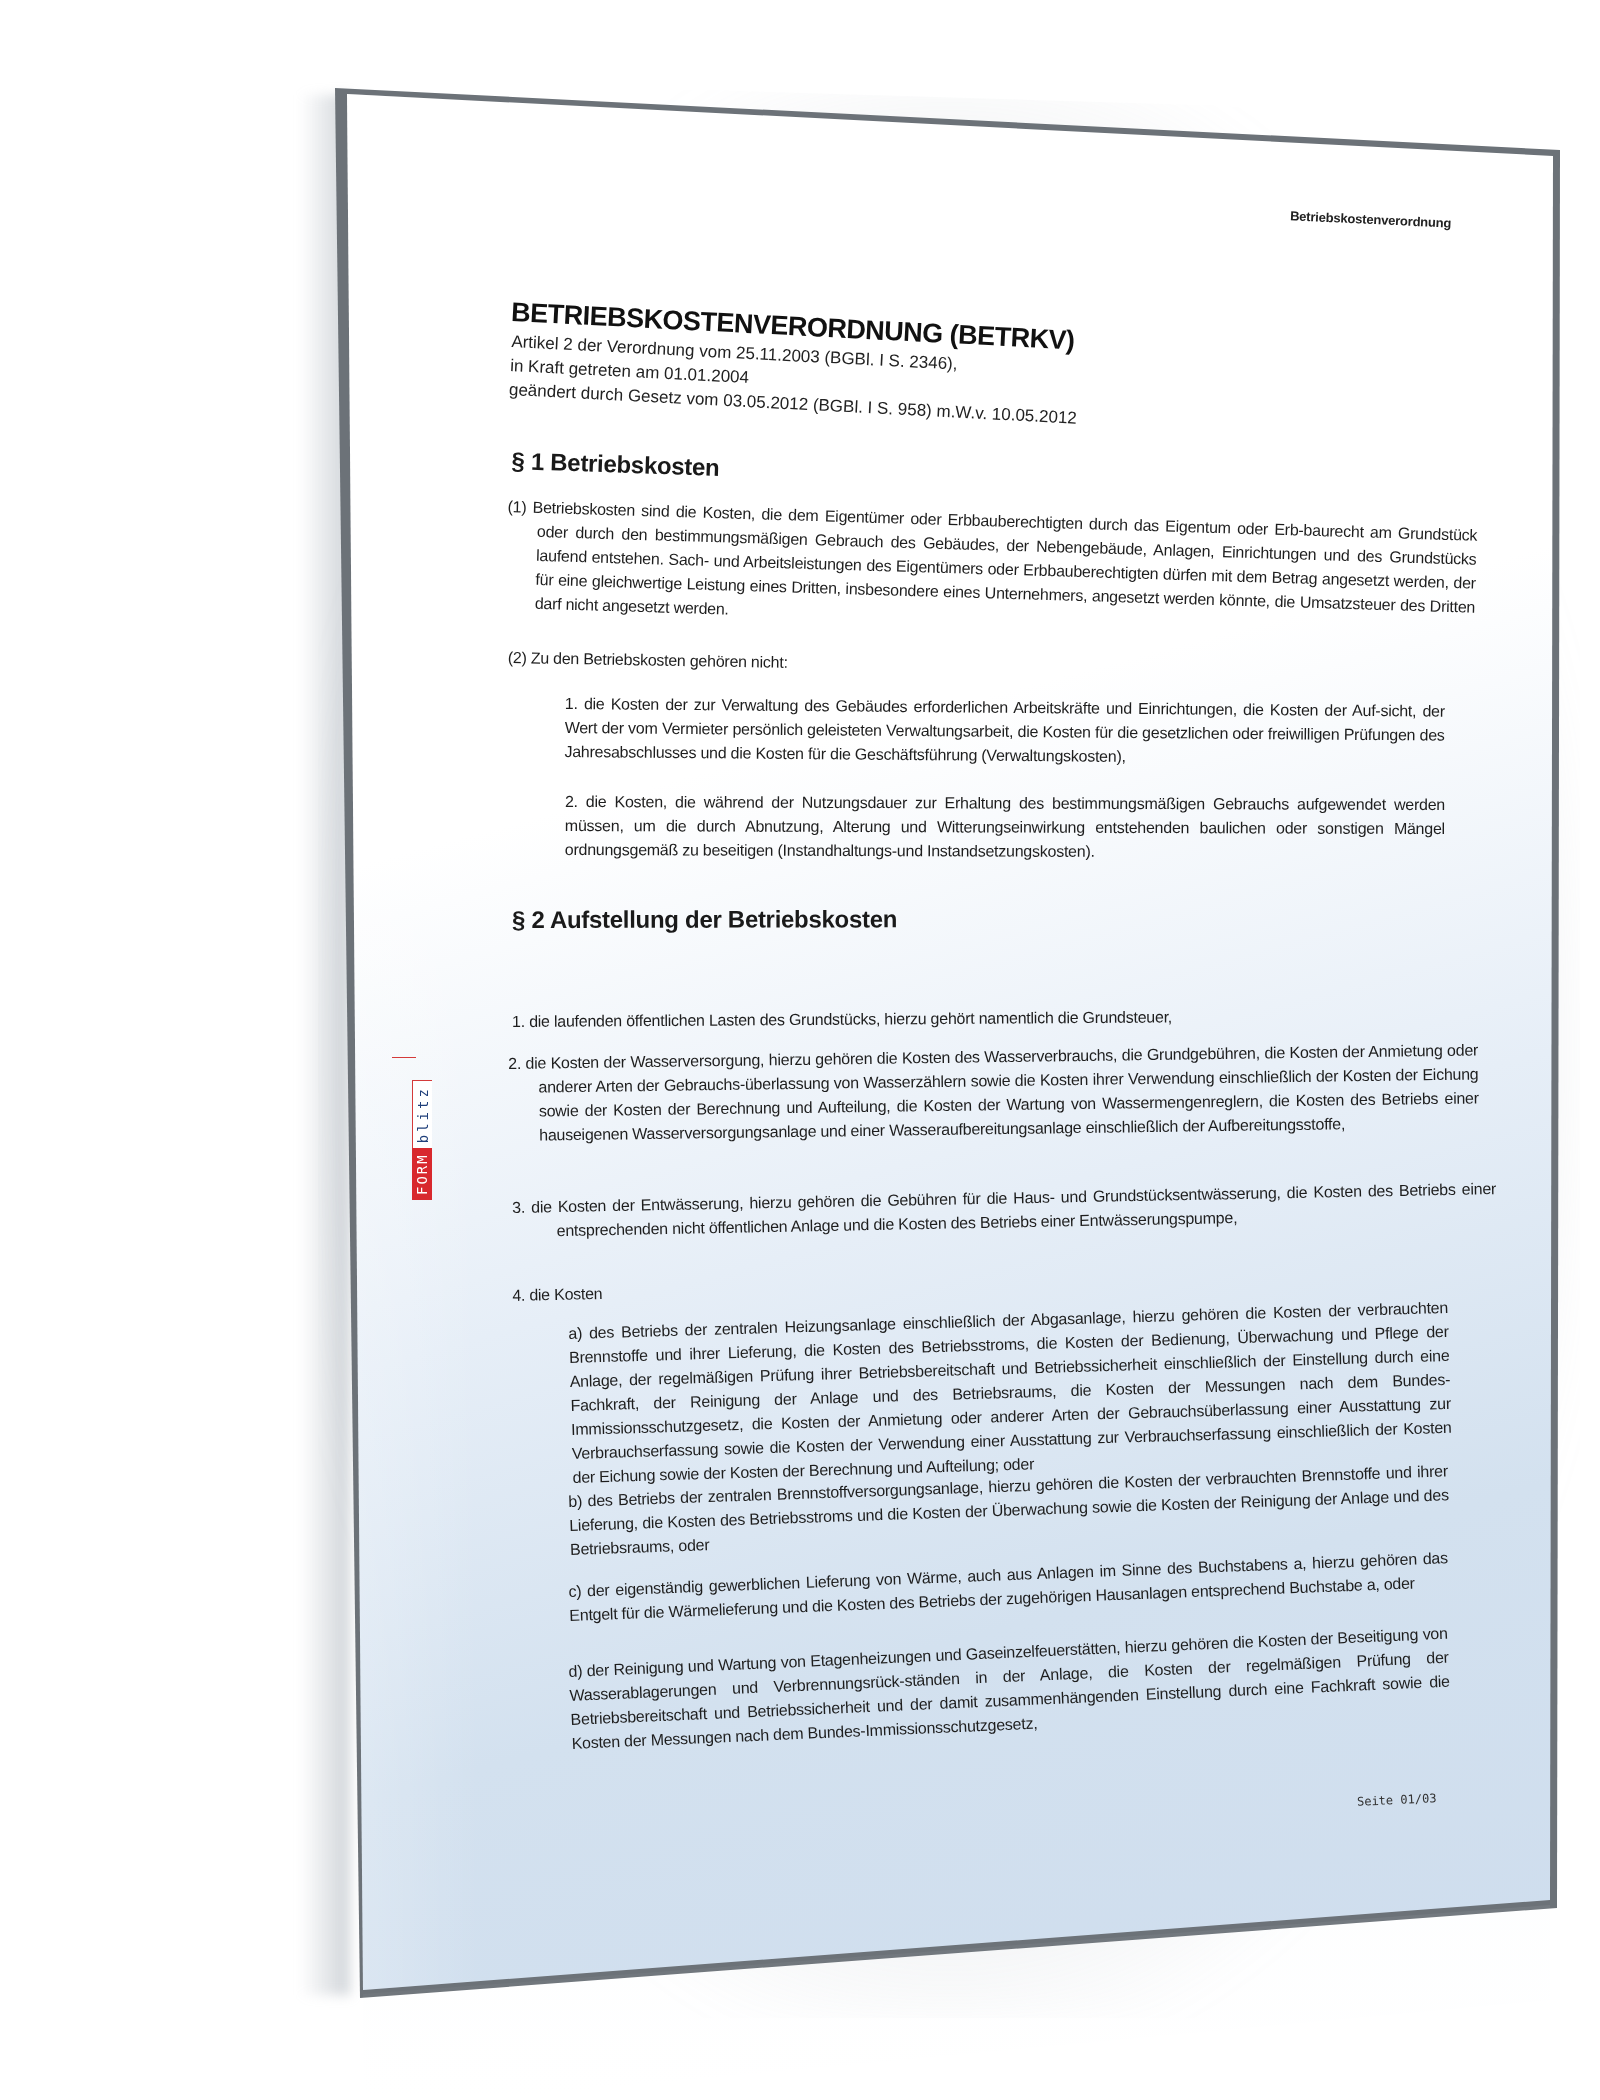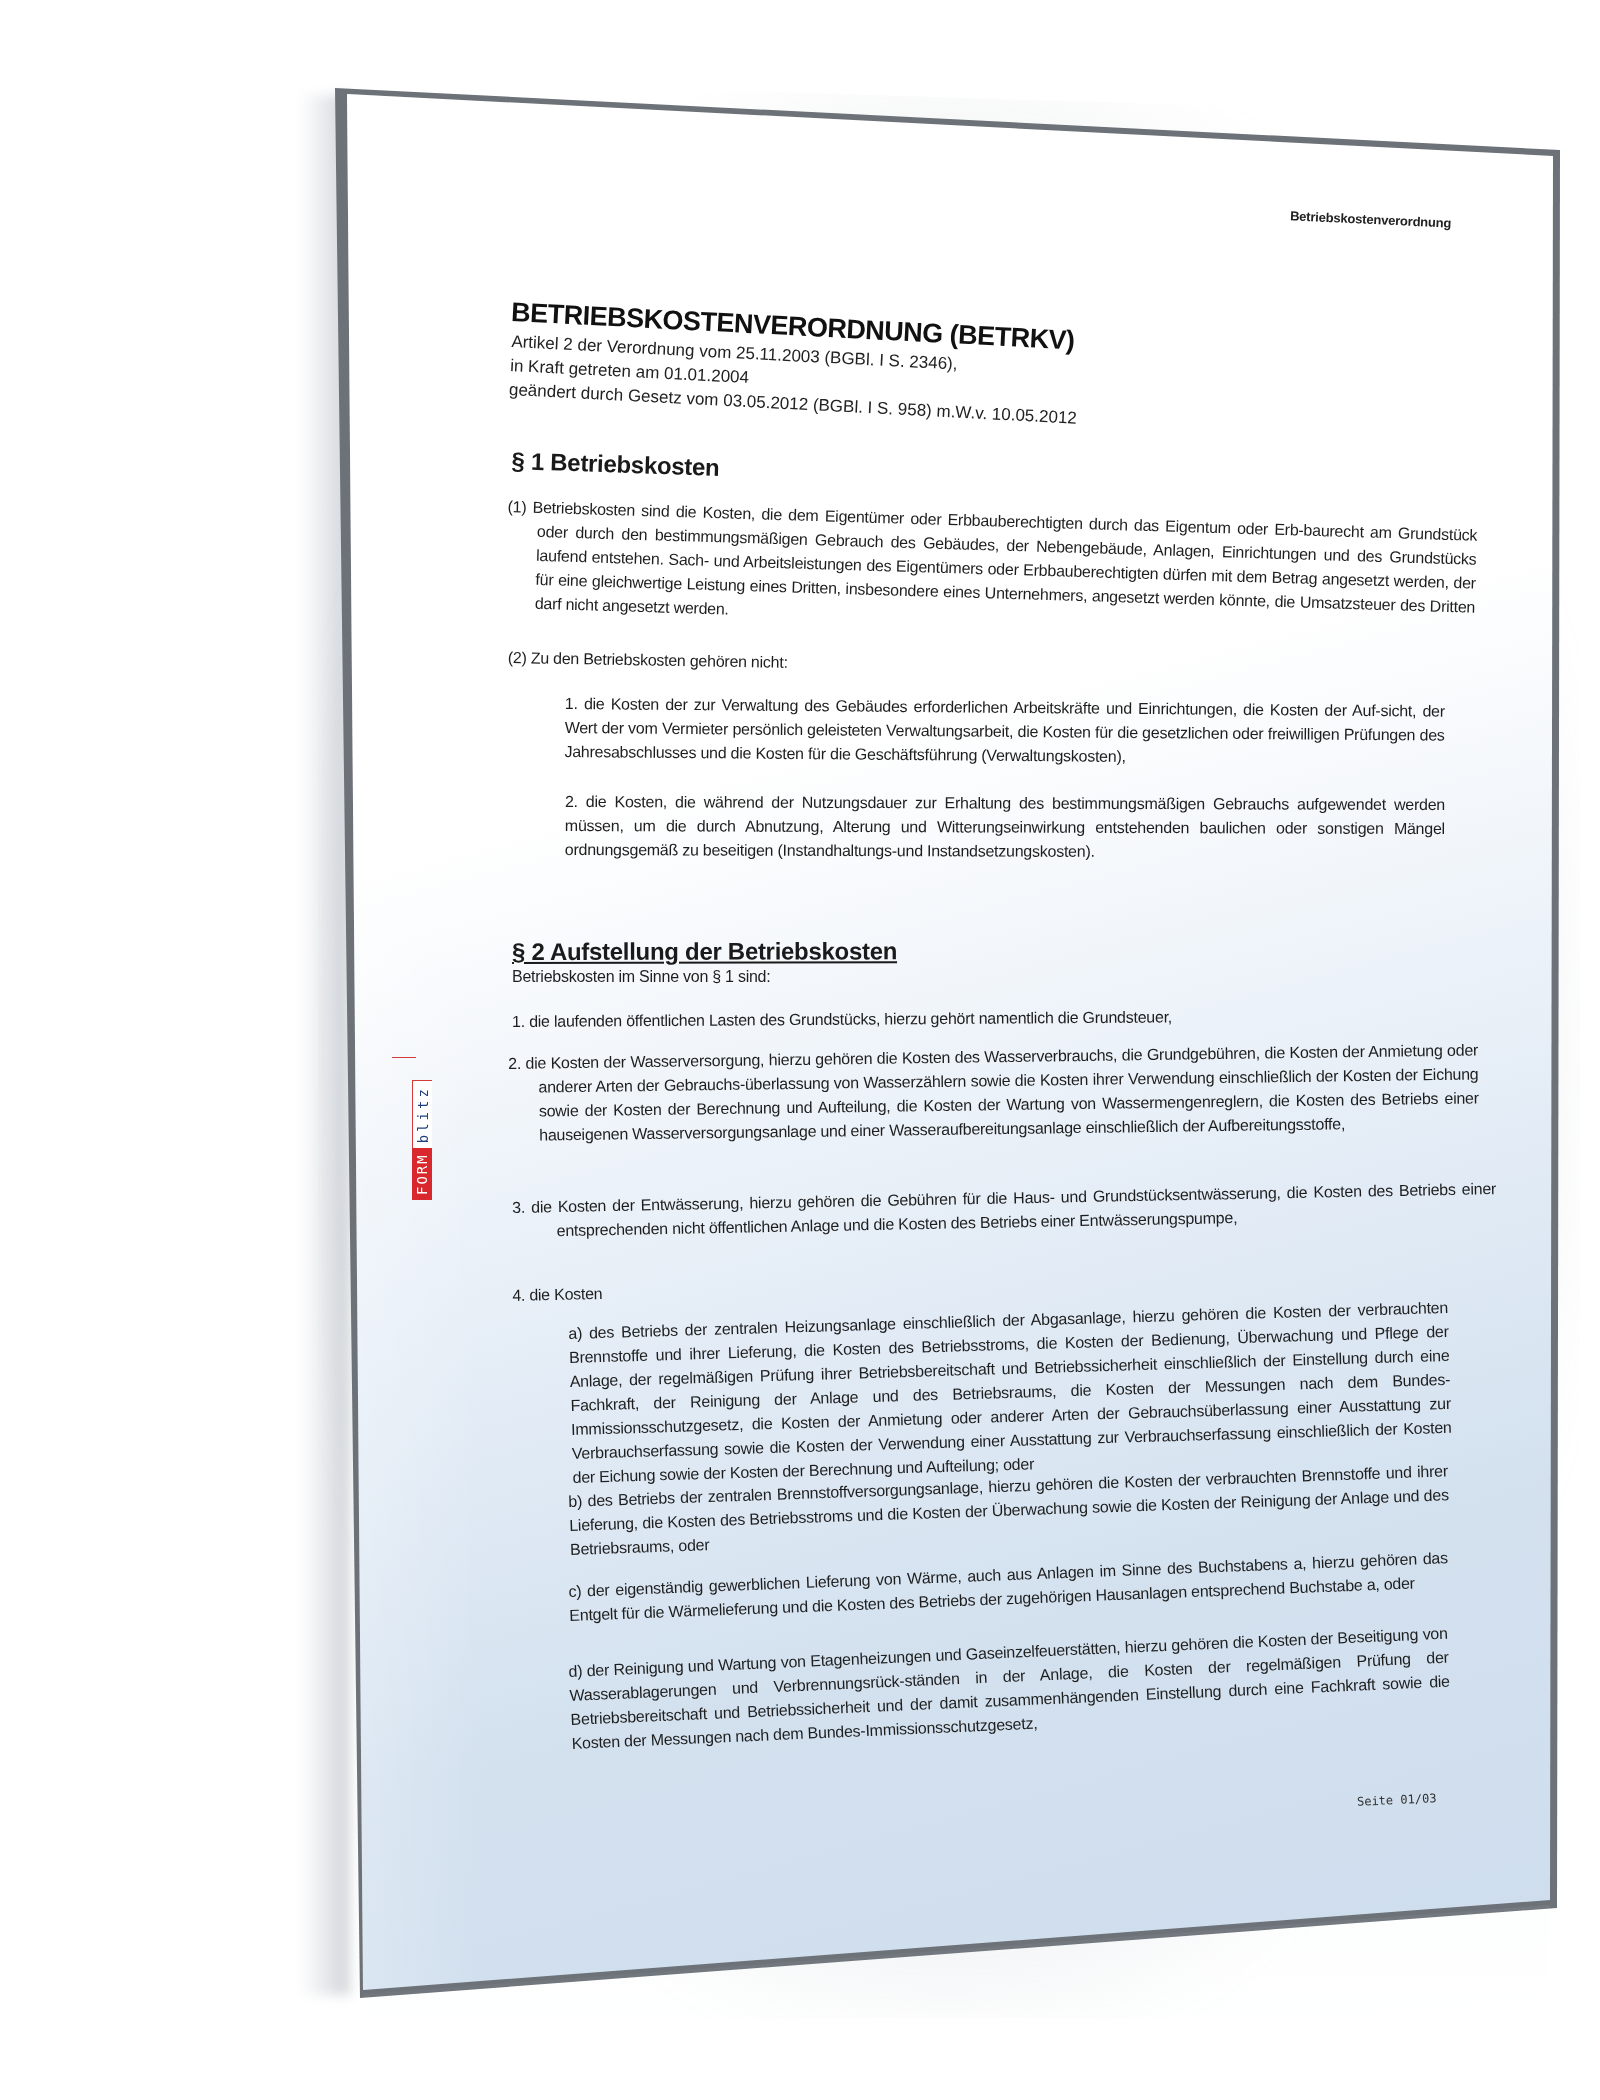--- a/index.html
+++ b/index.html
@@ -73,21 +73,21 @@
   }
   .hang { padding-left:44px; text-indent:-44px; }
   .hang-small { padding-left:30px; text-indent:-30px; }
 
   .s1-h { left:512px; top:447px; transform:rotate(1.9deg); }
   .s1-p1 { left:508px; top:495px; width:940px; transform:rotate(1.7deg); }
   .s1-p2 { left:508px; top:646px; width:500px; transform:rotate(1.0deg); }
   .s1-p2i1 { left:565px; top:692px; width:880px; transform:rotate(0.5deg); }
   .s1-p2i2 { left:565px; top:790px; width:880px; transform:rotate(0.2deg); }
 
-  .s2-h { left:512px; top:938px; transform:rotate(-0.1deg);text-decoration:underline; }
+  .s2-h { left:512px; top:906px; transform:rotate(-0.1deg); }
   .s2-intro { left:512px; top:965px; width:600px; }
   .s2-1 { left:512px; top:1010px; width:940px; transform:rotate(-0.4deg); }
   .s2-2 { left:508px; top:1052px; width:940px; transform:rotate(-0.8deg); }
   .s2-3 { left:512px; top:1196px; width:940px; transform:rotate(-1.1deg); }
   .s2-4 { left:512px; top:1284px; width:400px; transform:rotate(-1.3deg); }
   .s2-4a { left:568px; top:1322px; width:880px; transform:rotate(-1.7deg); }
   .s2-4b { left:568px; top:1490px; width:880px; transform:rotate(-2.0deg); }
   .s2-4c { left:568px; top:1580px; width:880px; transform:rotate(-2.2deg); }
   .s2-4d { left:568px; top:1660px; width:880px; transform:rotate(-2.5deg); }
 
@@ -135,21 +135,20 @@
     <div>geändert durch Gesetz vom 03.05.2012 (BGBl. I S. 958) m.W.v. 10.05.2012</div>
   </div>
 
   <div class="sec-heading s1-h">§ 1  Betriebskosten</div>
   <div class="para hang-small s1-p1">(1) Betriebskosten sind die Kosten, die dem Eigentümer oder Erbbauberechtigten durch das Eigentum oder Erb-baurecht am Grundstück oder durch den bestimmungsmäßigen Gebrauch des Gebäudes, der Nebengebäude, Anlagen, Einrichtungen und des Grundstücks laufend entstehen. Sach- und Arbeitsleistungen des Eigentümers oder Erbbauberechtigten dürfen mit dem Betrag angesetzt werden, der für eine gleichwertige Leistung eines Dritten, insbesondere eines Unternehmers, angesetzt werden könnte, die Umsatzsteuer des Dritten darf nicht angesetzt werden.</div>
   <div class="para s1-p2">(2) Zu den Betriebskosten gehören nicht:</div>
   <div class="para s1-p2i1">1. die Kosten der zur Verwaltung des Gebäudes erforderlichen Arbeitskräfte und Einrichtungen, die Kosten der Auf-sicht, der Wert der vom Vermieter persönlich geleisteten Verwaltungsarbeit, die Kosten für die gesetzlichen oder freiwilligen Prüfungen des Jahresabschlusses und die Kosten für die Geschäftsführung (Verwaltungskosten),</div>
   <div class="para s1-p2i2">2. die Kosten, die während der Nutzungsdauer zur Erhaltung des bestimmungsmäßigen Gebrauchs aufgewendet werden müssen, um die durch Abnutzung, Alterung und Witterungseinwirkung entstehenden baulichen oder sonstigen Mängel ordnungsgemäß zu beseitigen (Instandhaltungs-und Instandsetzungskosten).</div>
 
   <div class="sec-heading s2-h">§ 2 Aufstellung der Betriebskosten</div>
-  <div class="para s2-intro">Betriebskosten im Sinne von § 1 sind:</div>
   <div class="para s2-1">1. die laufenden öffentlichen Lasten des Grundstücks, hierzu gehört namentlich die Grundsteuer,</div>
   <div class="para hang-small s2-2">2. die Kosten der Wasserversorgung, hierzu gehören die Kosten des Wasserverbrauchs, die Grundgebühren, die Kosten der Anmietung oder anderer Arten der Gebrauchs-überlassung von Wasserzählern sowie die Kosten ihrer Verwendung einschließlich der Kosten der Eichung sowie der Kosten der Berechnung und Aufteilung, die Kosten der Wartung von Wassermengenreglern, die Kosten des Betriebs einer hauseigenen Wasserversorgungsanlage und einer Wasseraufbereitungsanlage einschließlich der Aufbereitungsstoffe,</div>
   <div class="para hang s2-3">3.  die Kosten der Entwässerung, hierzu gehören die Gebühren für die Haus- und Grundstücksentwässerung, die Kosten des Betriebs einer entsprechenden nicht öffentlichen Anlage und die Kosten des Betriebs einer Entwässerungspumpe,</div>
   <div class="para s2-4">4. die Kosten</div>
   <div class="para s2-4a">a) des Betriebs der zentralen Heizungsanlage einschließlich der Abgasanlage, hierzu gehören die Kosten der verbrauchten Brennstoffe und ihrer Lieferung, die Kosten des Betriebsstroms, die Kosten der Bedienung, Überwachung und Pflege der Anlage, der regelmäßigen Prüfung ihrer Betriebsbereitschaft und Betriebssicherheit einschließlich der Einstellung durch eine Fachkraft, der Reinigung der Anlage und des Betriebsraums, die Kosten der Messungen nach dem Bundes-Immissionsschutzgesetz, die Kosten der Anmietung oder anderer Arten der Gebrauchsüberlassung einer Ausstattung zur Verbrauchserfassung sowie die Kosten der Verwendung einer Ausstattung zur Verbrauchserfassung einschließlich der Kosten der Eichung sowie der Kosten der Berechnung und Aufteilung; oder</div>
   <div class="para s2-4b">b) des Betriebs der zentralen Brennstoffversorgungsanlage, hierzu gehören die Kosten der verbrauchten Brennstoffe und ihrer Lieferung, die Kosten des Betriebsstroms und die Kosten der Überwachung sowie die Kosten der Reinigung der Anlage und des Betriebsraums, oder</div>
   <div class="para s2-4c">c) der eigenständig gewerblichen Lieferung von Wärme, auch aus Anlagen im Sinne des Buchstabens a, hierzu gehören das Entgelt für die Wärmelieferung und die Kosten des Betriebs der zugehörigen Hausanlagen entsprechend Buchstabe a, oder</div>
   <div class="para s2-4d">d) der Reinigung und Wartung von Etagenheizungen und Gaseinzelfeuerstätten, hierzu gehören die Kosten der Beseitigung von Wasserablagerungen und Verbrennungsrück-ständen in der Anlage, die Kosten der regelmäßigen Prüfung der Betriebsbereitschaft und Betriebssicherheit und der damit zusammenhängenden Einstellung durch eine Fachkraft sowie die Kosten der Messungen nach dem Bundes-Immissionsschutzgesetz,</div>
 
   <div class="page-number">Seite 01/03</div>

